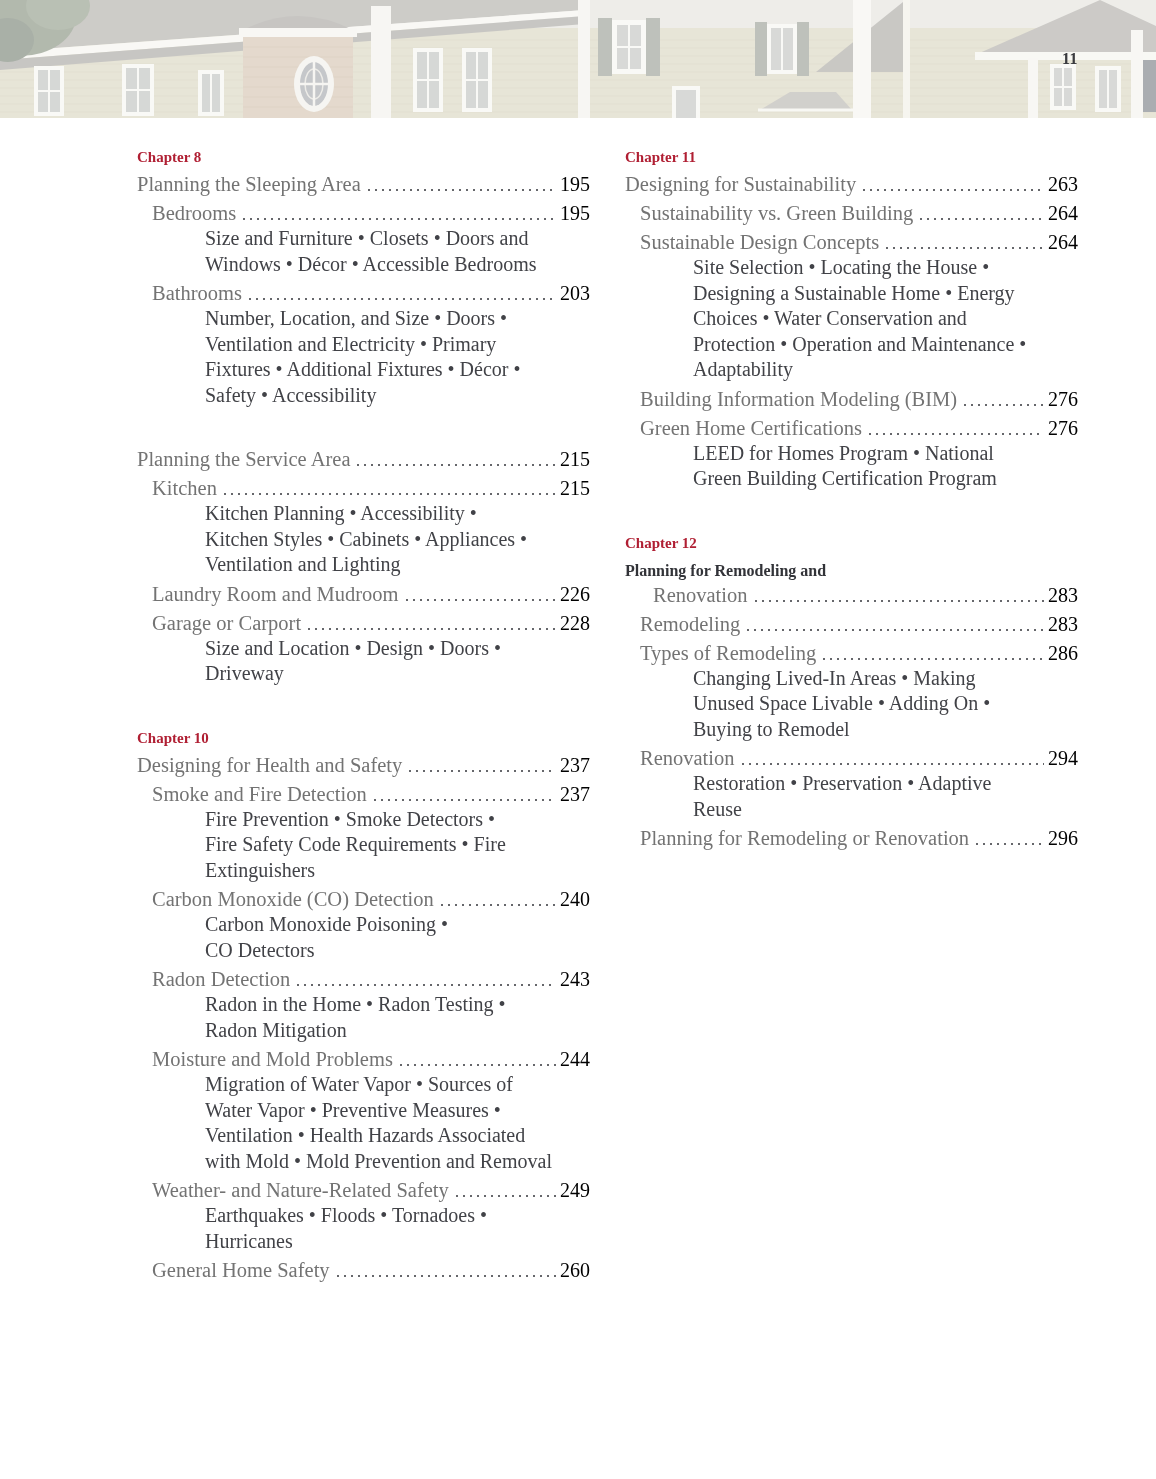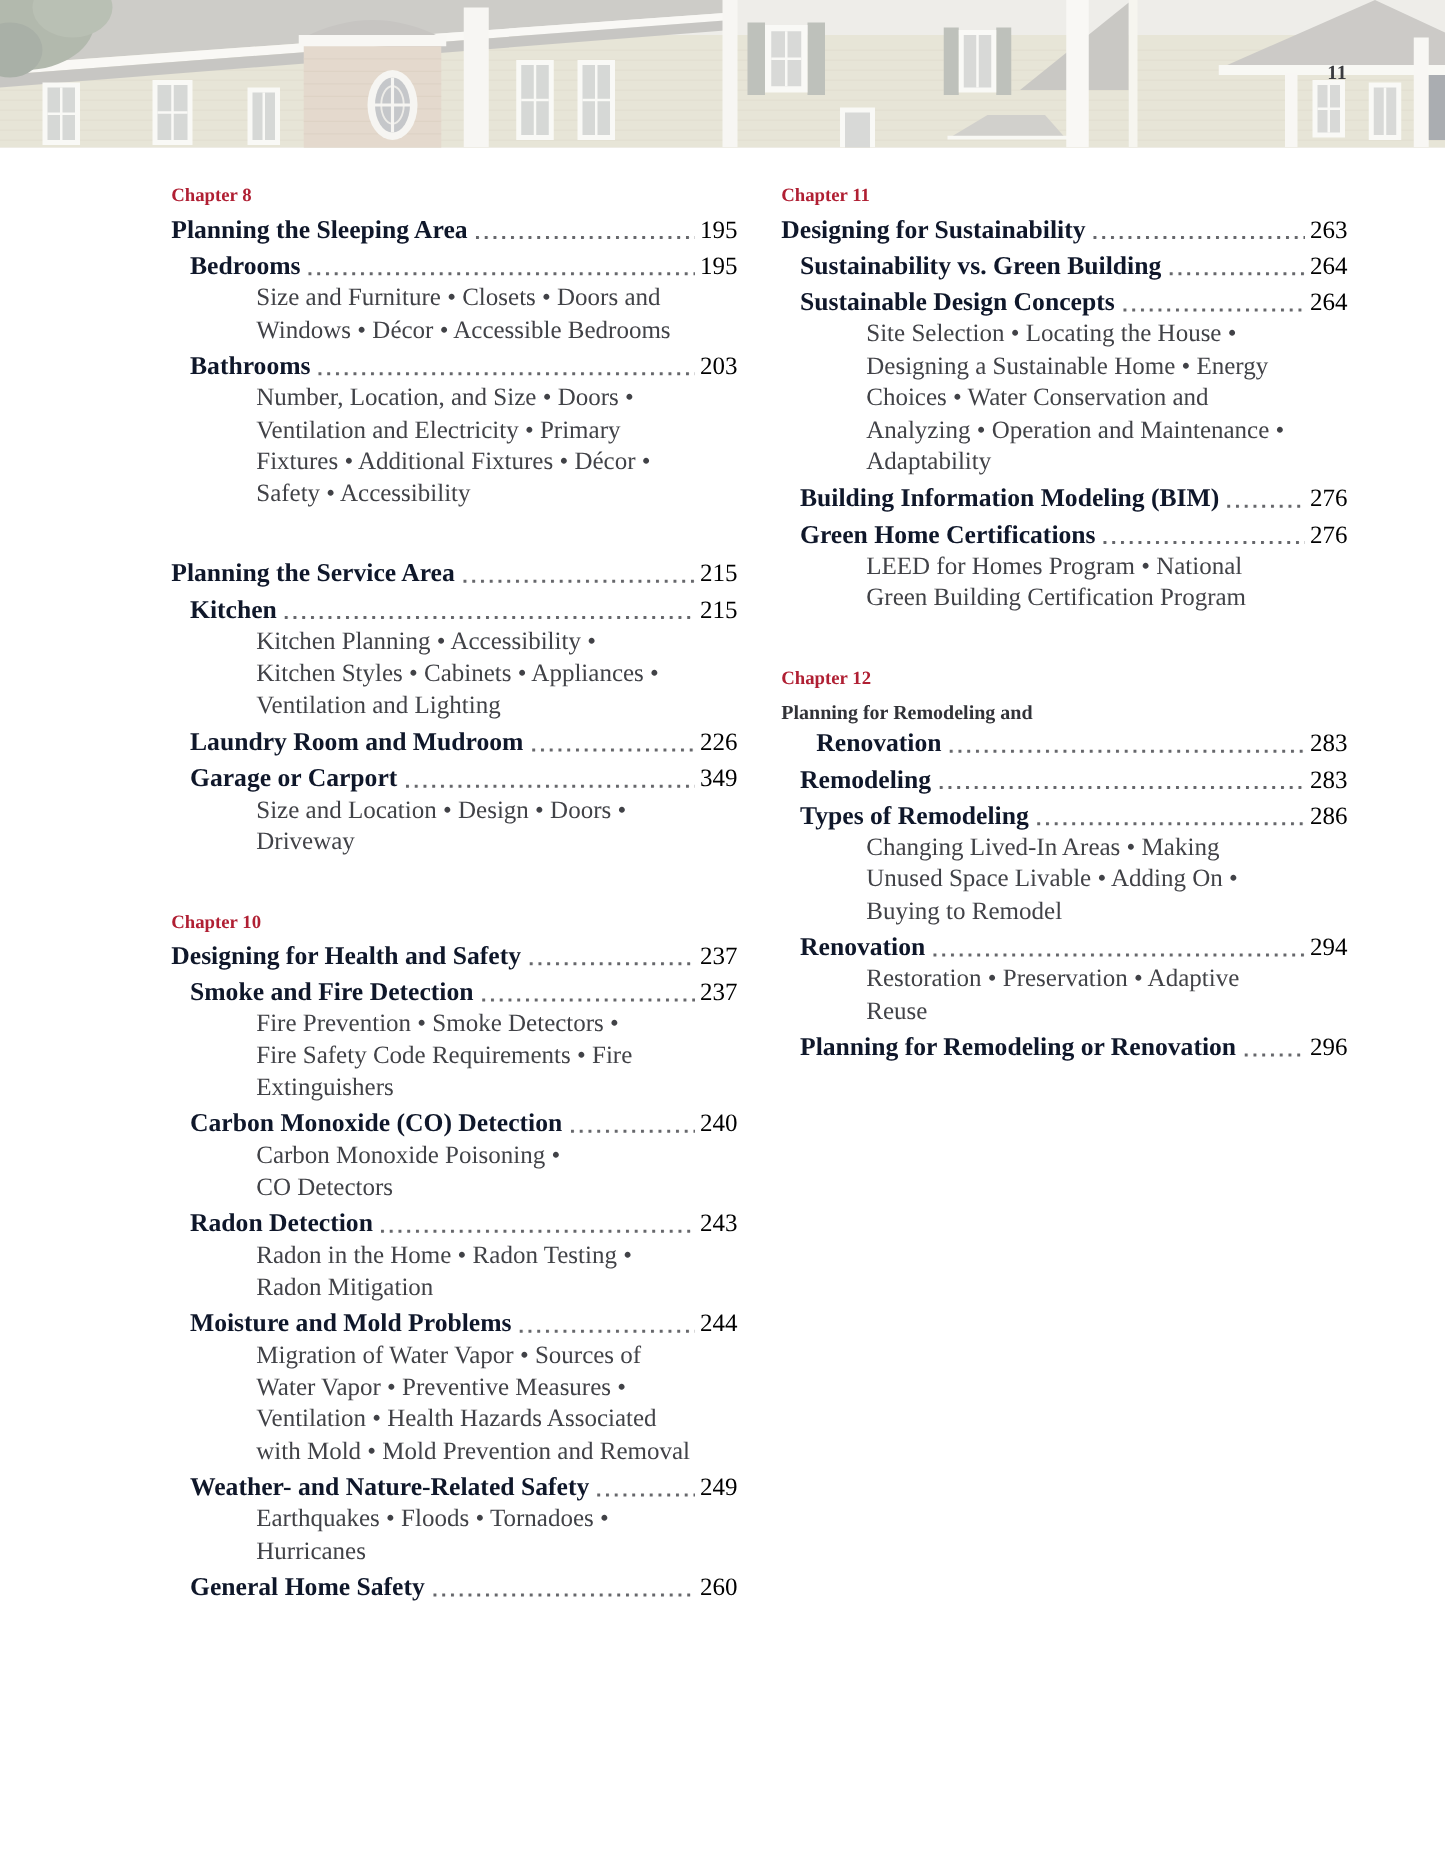--- a/index.html
+++ b/index.html
@@ -24,21 +24,21 @@
   .col-right{left:625px;}
   .toc-section + .toc-section{margin-top:39px;}
   .chapter{
     margin:0;padding:0;
     font-size:15px;font-weight:bold;color:#b01f33;line-height:25px;
   }
   .row{
     display:flex;align-items:baseline;line-height:25px;
     color:#323338;font-size:20.5px;
   }
-  .row .t{font-weight:bold;white-space:nowrap;color:#0f172a;}
+  .row .t{font-weight:normal;white-space:nowrap;color:#737373;}
   .row.main{margin-top:2px;}
   .row.sub{margin-top:4px;padding-left:15px;}
   .row.wrap2{padding-left:28px;margin-top:0;}
   .tline{ 
     margin-top:2px;line-height:25px;font-size:16px;font-weight:bold;color:#323338;
   }
   .leader{
     flex:1 1 auto;min-width:10px;height:4px;align-self:flex-end;
     margin:0 4px 5px 6px;
     background-image:radial-gradient(circle at 2px 2px,#66676b 1.15px,rgba(0,0,0,0) 1.55px);
@@ -236,21 +236,21 @@
 Kitchen Styles • Cabinets • Appliances •
 Ventilation and Lighting</div>
         <div class="row sub">
           <span class="t">Laundry Room and Mudroom</span>
           <span class="leader"></span>
           <span class="pg">226</span>
         </div>
         <div class="row sub">
           <span class="t">Garage or Carport</span>
           <span class="leader"></span>
-          <span class="pg">349</span>
+          <span class="pg">228</span>
         </div>
         <div class="topics">Size and Location • Design • Doors •
 Driveway</div>
       </section>
       <section class="toc-section">
         <h2 class="chapter">Chapter 10</h2>
         <div class="row main">
           <span class="t">Designing for Health and Safety</span>
           <span class="leader"></span>
           <span class="pg">237</span>
@@ -314,21 +314,21 @@
           <span class="pg">264</span>
         </div>
         <div class="row sub">
           <span class="t">Sustainable Design Concepts</span>
           <span class="leader"></span>
           <span class="pg">264</span>
         </div>
         <div class="topics">Site Selection • Locating the House •
 Designing a Sustainable Home • Energy
 Choices • Water Conservation and
-Analyzing • Operation and Maintenance •
+Protection • Operation and Maintenance •
 Adaptability</div>
         <div class="row sub">
           <span class="t">Building Information Modeling (BIM)</span>
           <span class="leader"></span>
           <span class="pg">276</span>
         </div>
         <div class="row sub">
           <span class="t">Green Home Certifications</span>
           <span class="leader"></span>
           <span class="pg">276</span>

